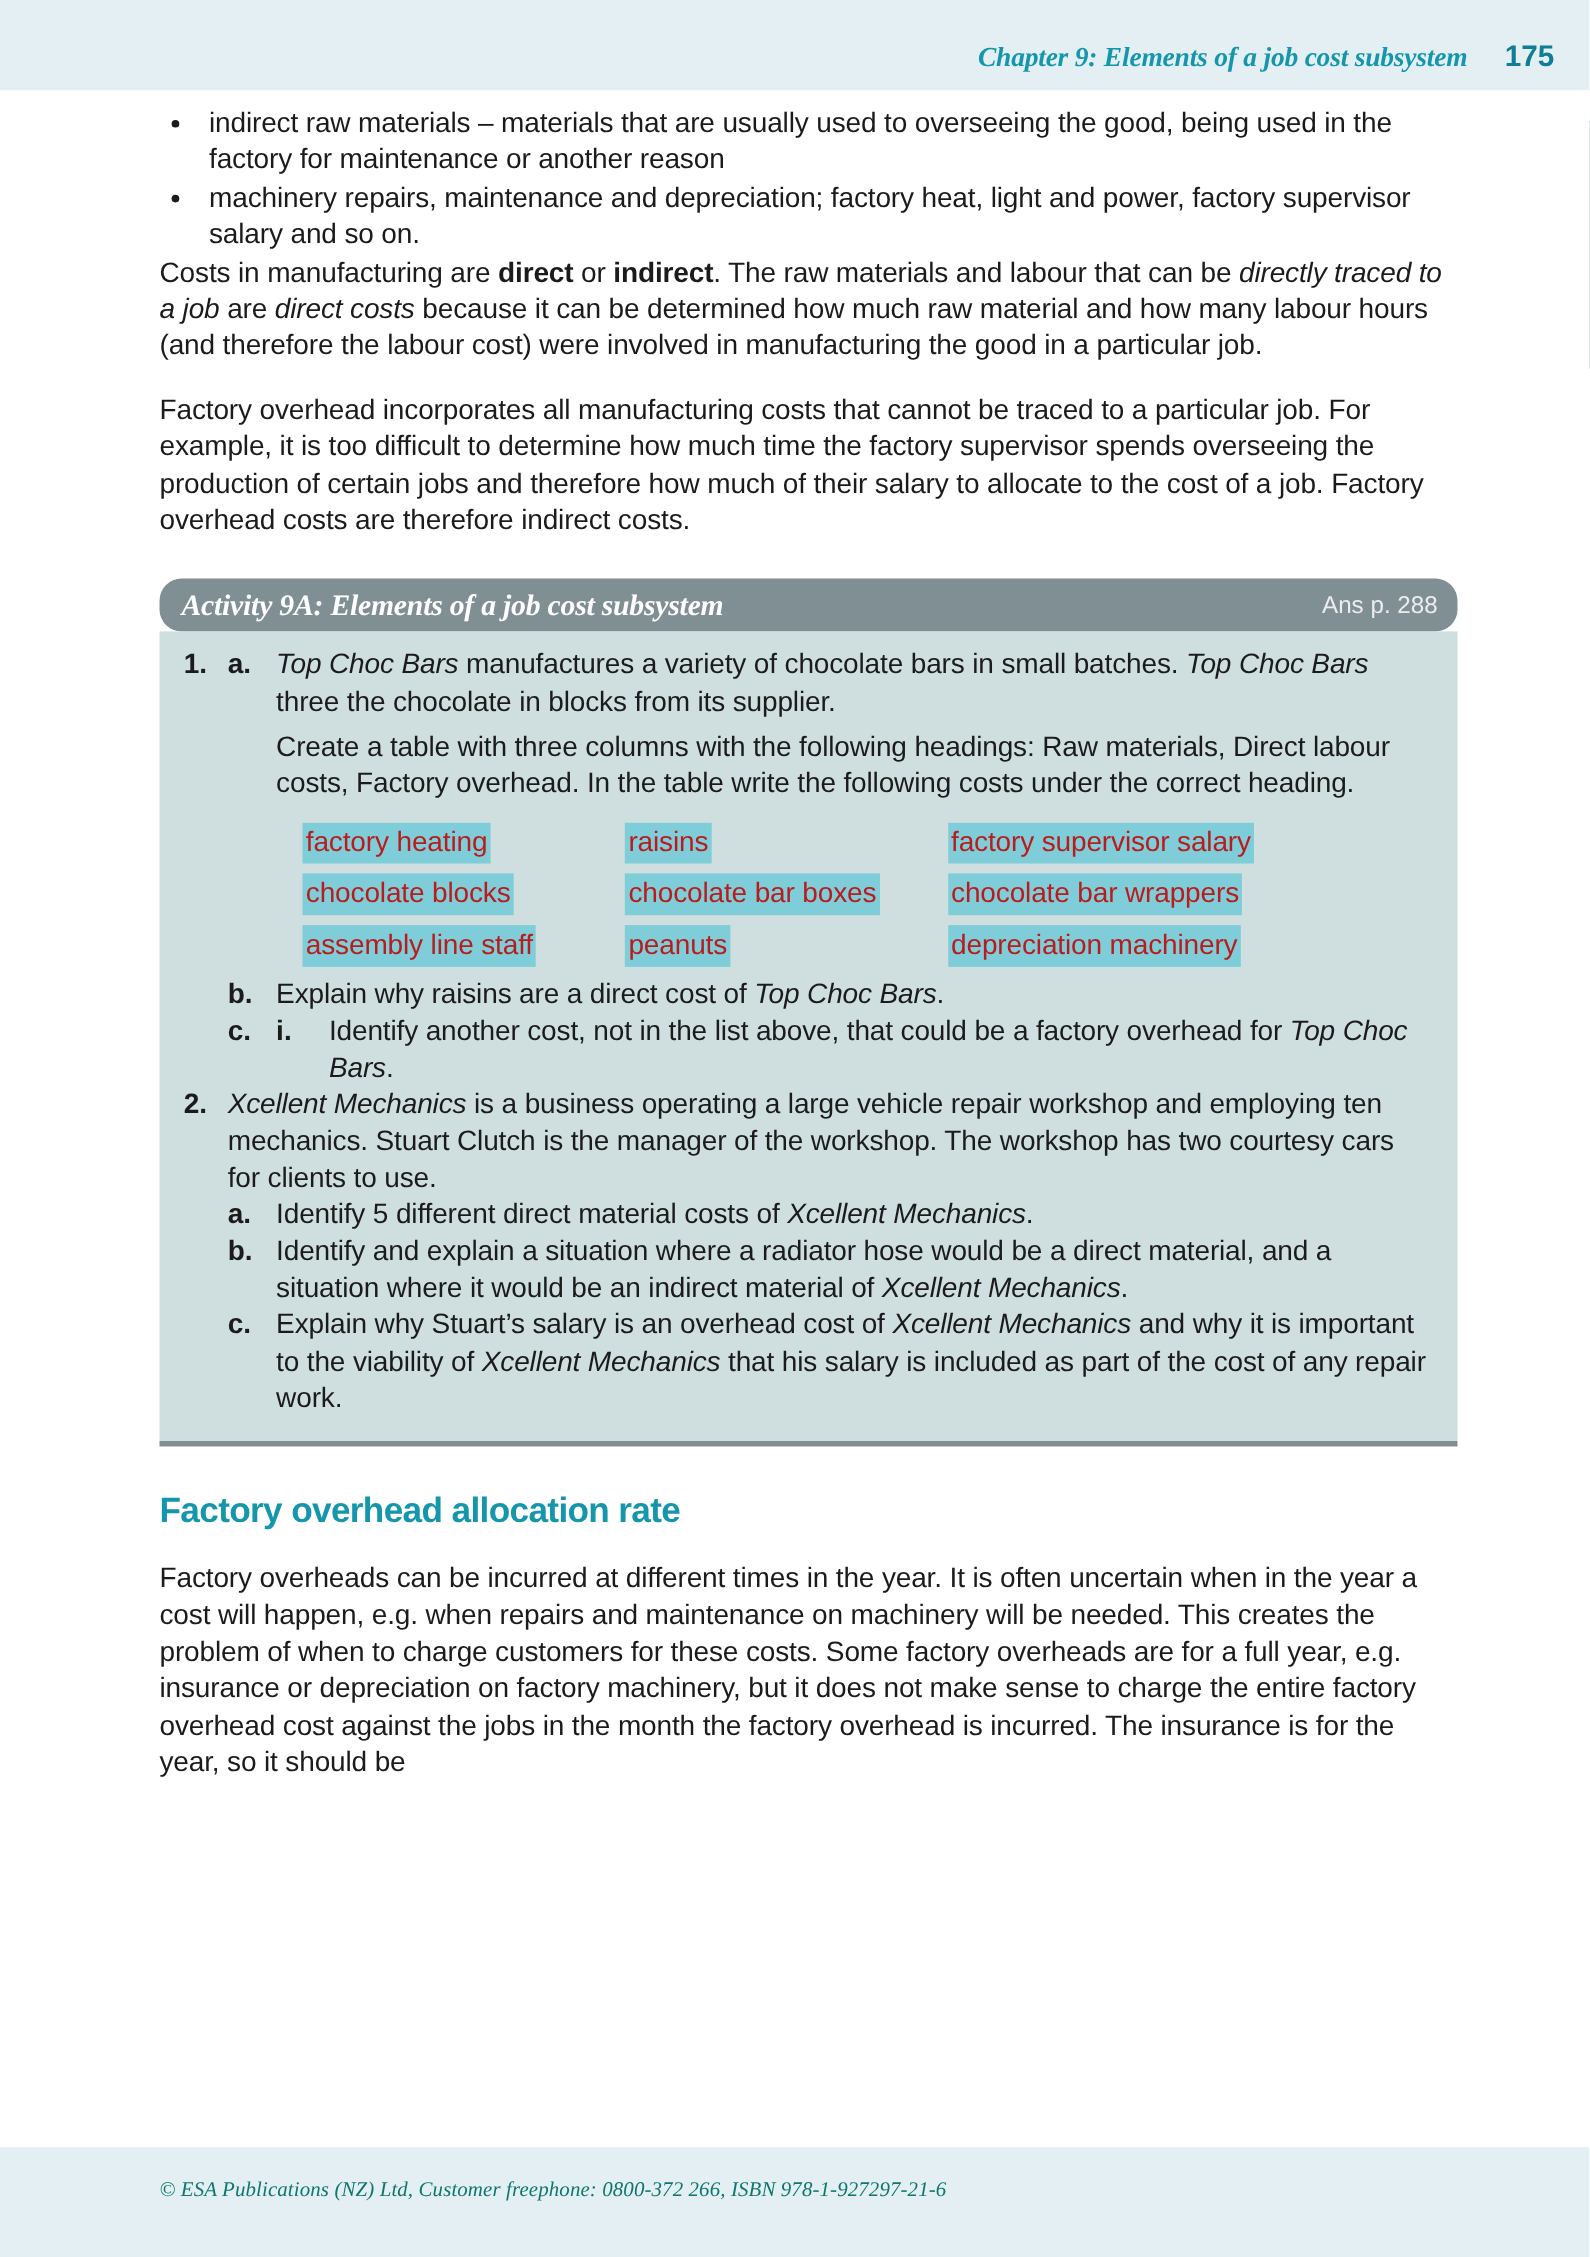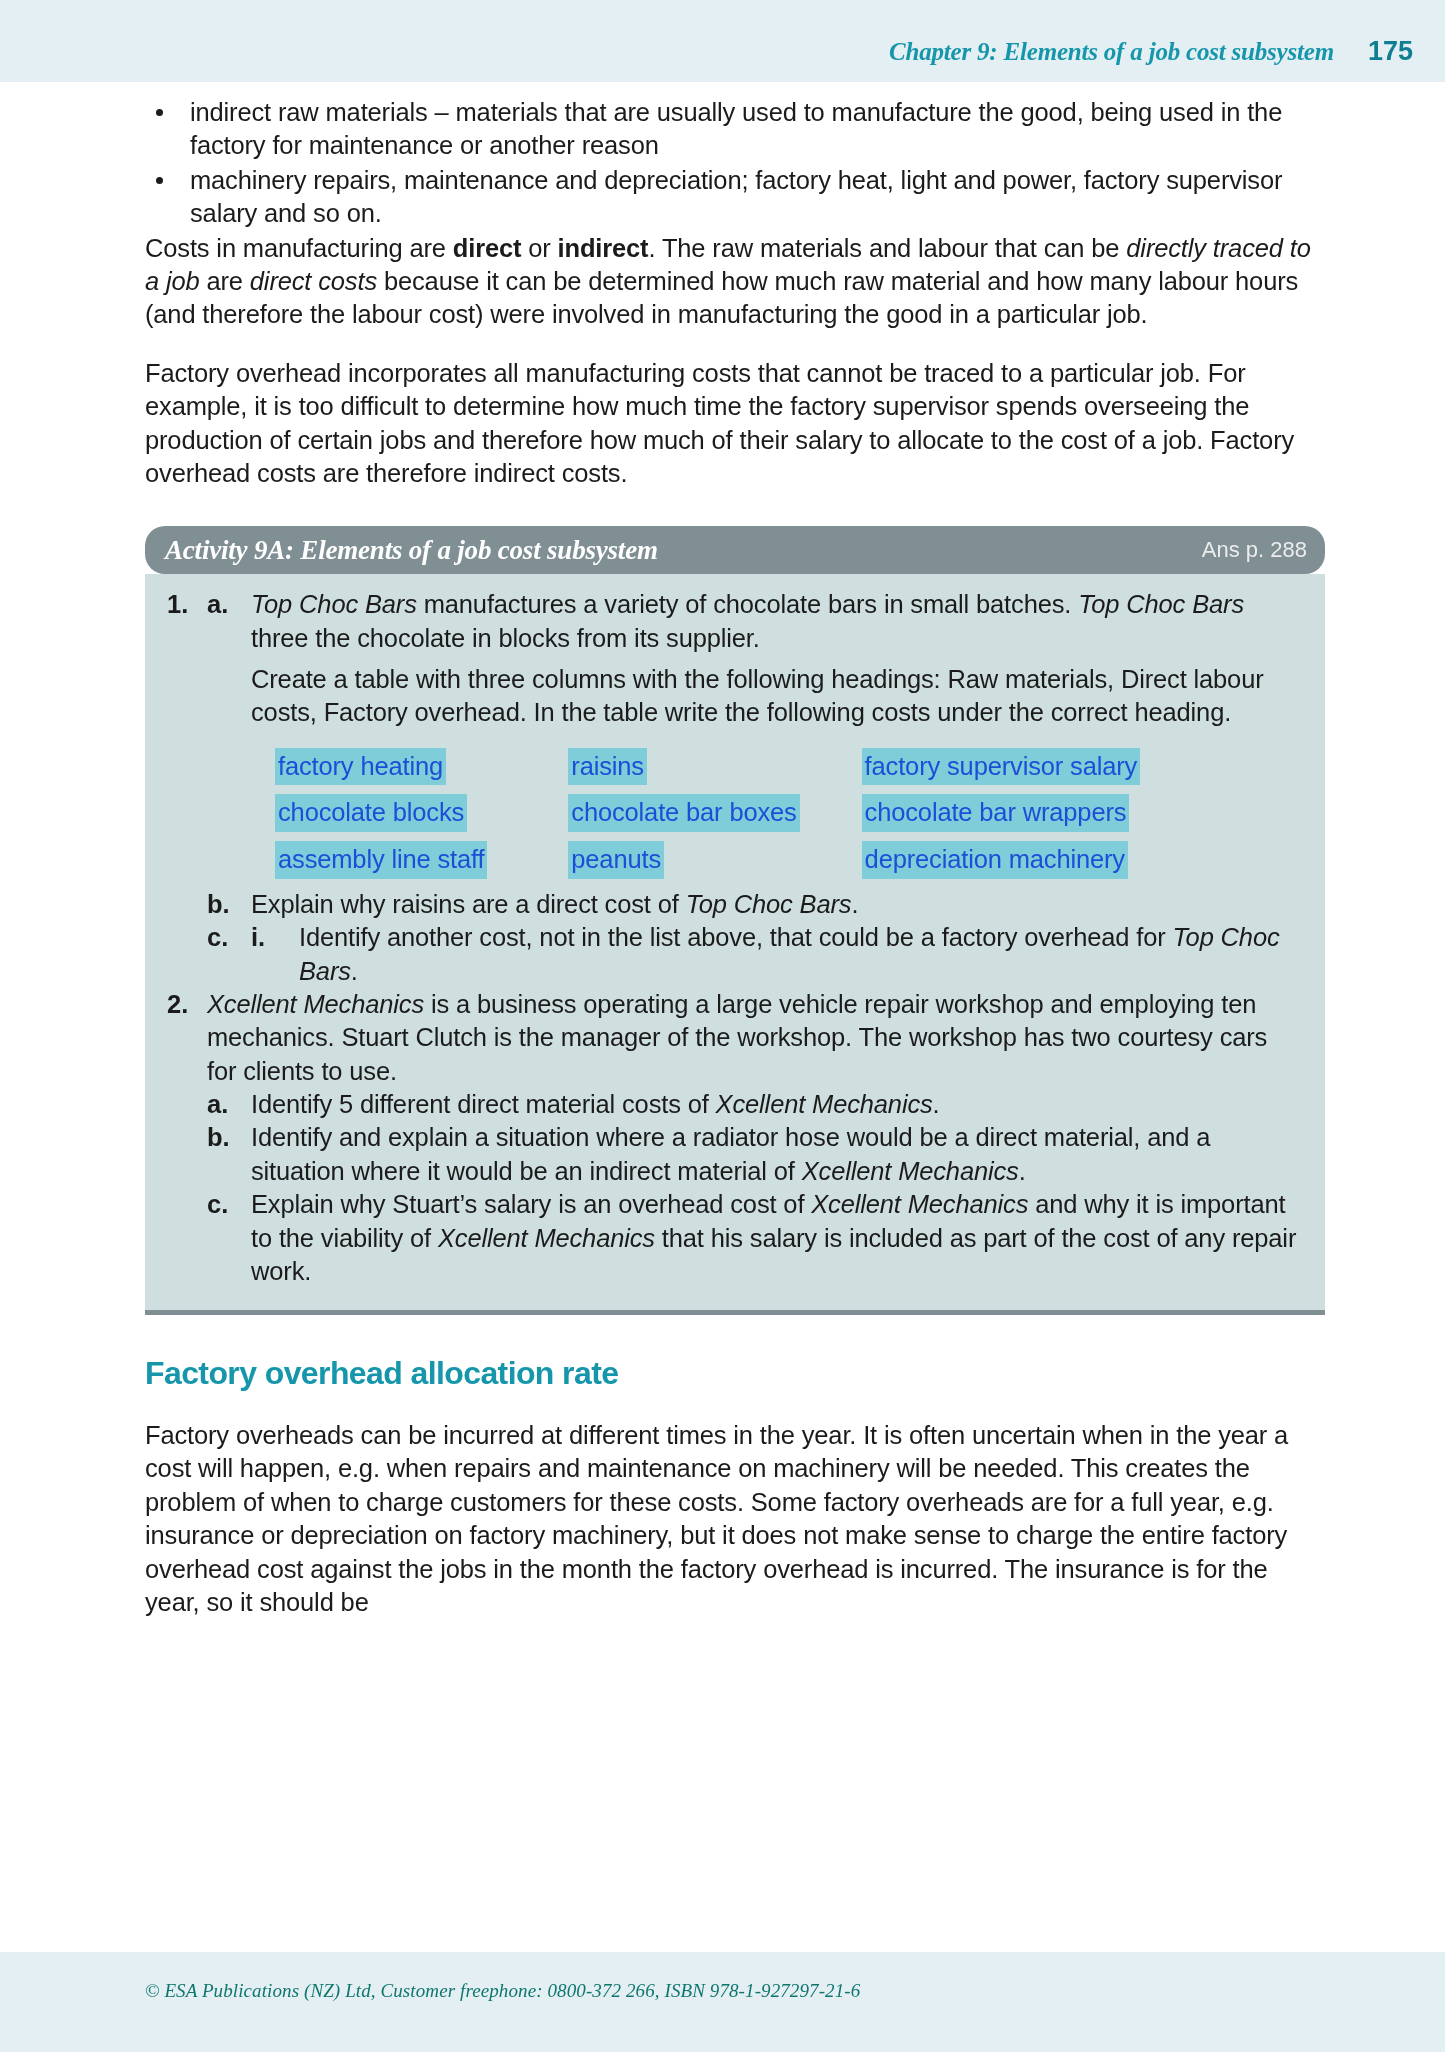--- a/index.html
+++ b/index.html
@@ -200,21 +200,21 @@
   }
   .term-cell {
     flex: 0 0 33.33%;
   }
   .term {
     display: inline-block;
     background: #7fcdd8;
     font-family: "Liberation Sans", sans-serif;
     font-size: 25.5px;
     line-height: 1.28;
-    color: #1d4ed8;
+    color: #b91c1c;
     padding: 2px 3px 3px 3px;
     letter-spacing: -0.15px;
   }
 
   
   .section-heading {
     margin-top: 40px;
     font-family: "Liberation Sans", sans-serif;
     font-weight: bold;
     font-size: 32px;
@@ -258,21 +258,21 @@
 <div class="chapter-tab">
   <span class="chapter-tab-label">Chapter 9</span>
 </div>
 
 <div class="page">
   <div class="content">
 
     <ul class="bullets body-text">
       <li>
         <span class="bullet-dot"></span>
-        <span>indirect raw materials – materials that are usually used to manufacture the good, being used in the factory for maintenance or another reason</span>
+        <span>indirect raw materials – materials that are usually used to overseeing the good, being used in the factory for maintenance or another reason</span>
       </li>
       <li>
         <span class="bullet-dot"></span>
         <span>machinery repairs, maintenance and depreciation; factory heat, light and power, factory supervisor salary and so on.</span>
       </li>
     </ul>
 
     <p class="para body-text"><span>Costs in manufacturing are </span><b>direct</b><span> or </span><b>indirect</b><span>. The raw materials and labour that can be </span><i>directly traced to a job</i><span> are </span><i>direct costs</i><span> because it can be determined how much raw material and how many labour hours (and therefore the labour cost) were involved in manufacturing the good in a particular job.</span></p>
 
     <p class="para spaced body-text">Factory overhead incorporates all manufacturing costs that cannot be traced to a particular job. For example, it is too difficult to determine how much time the factory supervisor spends overseeing the production of certain jobs and therefore how much of their salary to allocate to the cost of a job. Factory overhead costs are therefore indirect costs.</p>

